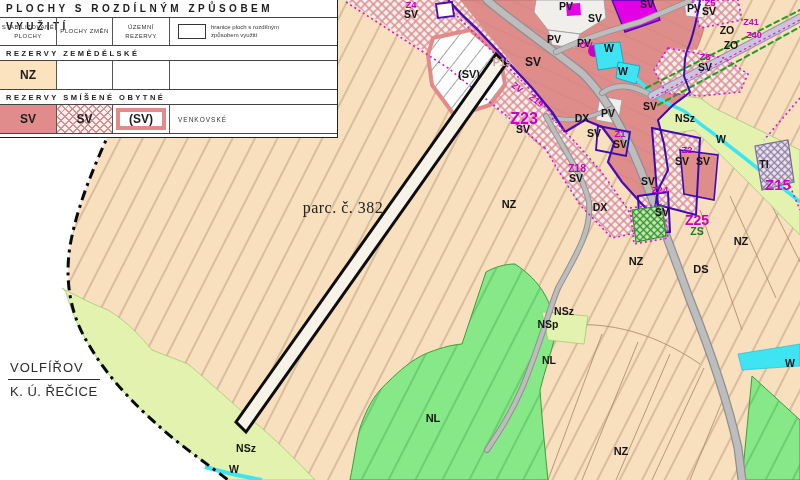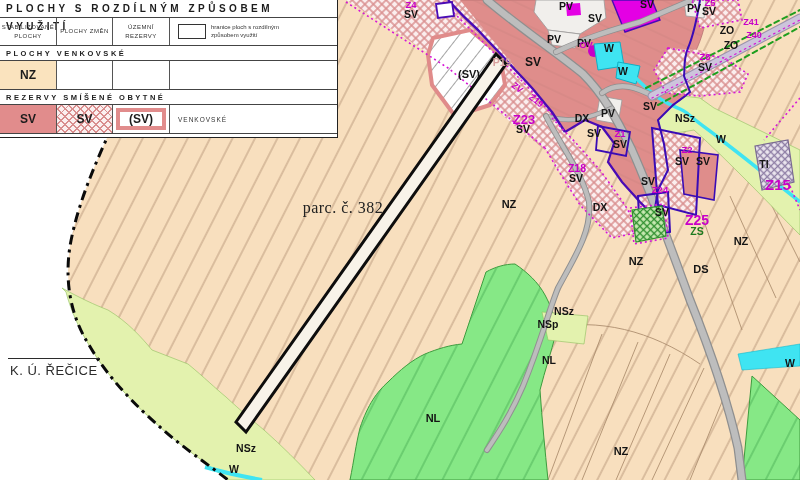--- a/index.html
+++ b/index.html
@@ -254,51 +254,52 @@
       <span class="zl" style="left: 433px; top: 418px; font-size: 11px; transform: translate(-50%, -50%);">NL</span>
       <span class="zl" style="left: 549px; top: 360px; font-size: 10.5px; transform: translate(-50%, -50%);">NL</span>
       <span class="zl" style="left: 764px; top: 164px; font-size: 10.5px; transform: translate(-50%, -50%);">TI</span>
       <span class="zl" style="left: 649px; top: 231px; font-size: 10.5px; color: rgb(30, 122, 30); transform: translate(-50%, -50%); margin-left: 48px;">ZS</span>
       <span class="zl" style="left: 727px; top: 30px; font-size: 10.5px; transform: translate(-50%, -50%);">ZO</span>
       <span class="zl" style="left: 731px; top: 45px; font-size: 10.5px; transform: translate(-50%, -50%);">ZO</span>
       <span class="zl" style="left: 411px; top: 5px; font-size: 9.5px; color: rgb(200, 0, 200); transform: translate(-50%, -50%);">Z4</span>
       <span class="zl" style="left: 710px; top: 3px; font-size: 9.5px; color: rgb(200, 0, 200); transform: translate(-50%, -50%);">Z5</span>
       <span class="zl" style="left: 705px; top: 57px; font-size: 9.5px; color: rgb(200, 0, 200); transform: translate(-50%, -50%);">Z8</span>
       <span class="zl" style="left: 577px; top: 168px; font-size: 10.5px; color: rgb(200, 0, 200); transform: translate(-50%, -50%);">Z18</span>
-      <span class="zl" style="left: 524px; top: 119px; font-size: 13px; color: rgb(200, 0, 200); transform: translate(-50%, -50%); text-align: center;">Z23</span>
+      <span class="zl" style="left: 524px; top: 119px; font-size: 16px; color: rgb(200, 0, 200); transform: translate(-50%, -50%); text-align: center;">Z23</span>
       <span class="zl" style="left: 620px; top: 134px; font-size: 9.5px; color: rgb(200, 0, 200); transform: translate(-50%, -50%);">Z1</span>
       <span class="zl" style="left: 687px; top: 150px; font-size: 9.5px; color: rgb(200, 0, 200); transform: translate(-50%, -50%);">Z2</span>
       <span class="zl" style="left: 660px; top: 190px; font-size: 9.5px; color: rgb(200, 0, 200); transform: translate(-50%, -50%);">Z24</span>
       <span class="zl" style="left: 679px; top: 220px; font-size: 14px; color: rgb(200, 0, 200); transform: translate(-50%, -50%); padding-left: 36px;">Z25</span>
       <span class="zl" style="left: 778px; top: 184px; font-size: 15px; color: rgb(200, 0, 200); transform: translate(-50%, -50%);">Z15</span>
       <span class="zl" style="left: 751px; top: 22px; font-size: 9px; color: rgb(200, 0, 200); transform: translate(-50%, -50%);">Z41</span>
       <span class="zl" style="left: 754px; top: 35px; font-size: 9px; color: rgb(200, 0, 200); transform: translate(-50%, -50%);">Z40</span>
       <span class="zl" style="left: 586px; top: 45px; font-size: 9.5px; color: rgb(200, 0, 200); transform: translate(-50%, -50%);">OV</span>
       <span class="zl" style="left: 517px; top: 88px; font-size: 9px; color: rgb(200, 0, 200); transform: translate(-50%, -50%) rotate(38deg);">ZV</span>
       <span class="zl" style="left: 536px; top: 101px; font-size: 9px; color: rgb(200, 0, 200); transform: translate(-50%, -50%) rotate(38deg);">Z19</span>
       <span class="zl" style="left: 343px; top: 208px; font-size: 16px; color: rgb(34, 34, 34); font-weight: 400; font-family: &quot;Liberation Serif&quot;, serif; letter-spacing: 0.5px; transform: translate(-50%, -50%);">parc. č. 382</span>
     </div>
 
   <div id="cadastral">
+    <div class="muni">VOLFÍŘOV</div>
     <div class="rule"></div>
     <div class="cad">K. Ú. ŘEČICE</div>
   </div>
 
   <div id="legend">
     <div class="row title">PLOCHY S ROZDÍLNÝM ZPŮSOBEM VYUŽITÍ</div>
     <div class="row hdr">
       <div class="cell c1 hcell">STABILIZOVANÉ PLOCHY</div>
       <div class="cell c2 hcell">PLOCHY ZMĚN</div>
       <div class="cell c3 hcell">ÚZEMNÍ REZERVY</div>
       <div class="cell c4">
         <span class="bbox"></span>
         <span class="bnote">hranice ploch s rozdílným způsobem využití</span>
       </div>
     </div>
-    <div class="row sec">PLOCHY VENKOVSKÉ</div>
+    <div class="row sec">REZERVY ZEMĚDĚLSKÉ</div>
     <div class="row sw">
       <div class="cell c1 nz-swatch">
         <span class="swl">NZ</span>
       </div>
       <div class="cell c2"></div>
       <div class="cell c3"></div>
       <div class="cell c4"></div>
     </div>
     <div class="row sec">REZERVY SMÍŠENÉ OBYTNÉ</div>
     <div class="row sw">

